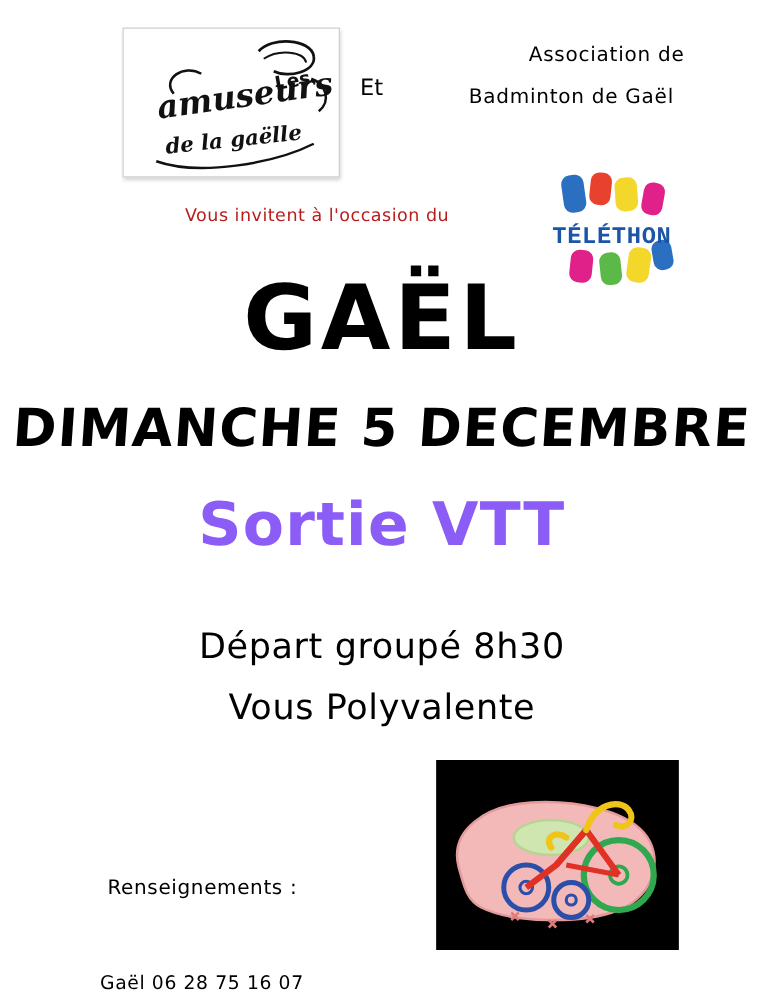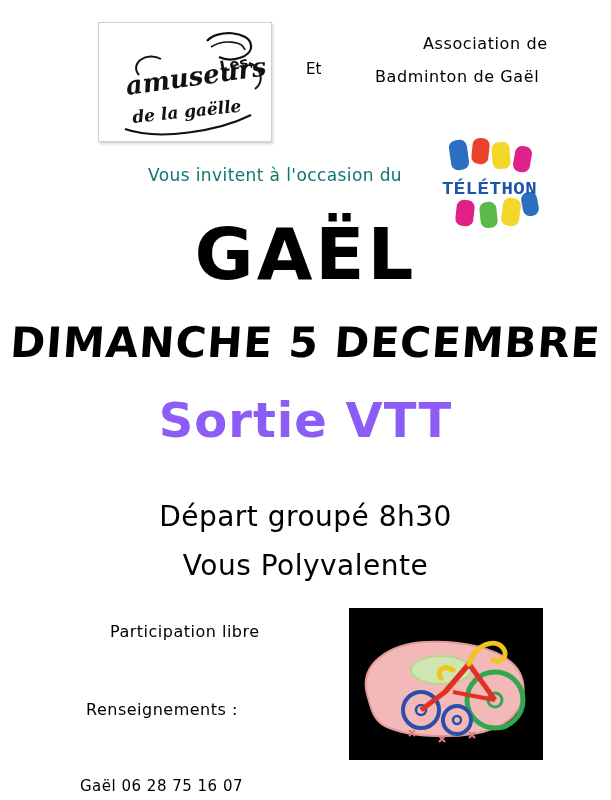--- a/index.html
+++ b/index.html
@@ -35,24 +35,24 @@
     overflow: hidden;
   }
   .logo-svg {
     position: absolute;
     left: 0;
     top: 0;
   }
 
   .et-word {
     position: absolute;
-    left: 306px;
+    left: 288px;
     top: 60px;
     font-family: "DejaVu Sans", sans-serif;
-    font-size: 15px;
+    font-size: 18px;
     color: #000;
   }
 
   .assoc-line1 {
     position: absolute;
     left: 383px;
     top: 34px;
     font-size: 16px;
     letter-spacing: 0.6px;
     color: #000;
@@ -64,23 +64,23 @@
     top: 67px;
     font-size: 16px;
     letter-spacing: 0.6px;
     color: #000;
   }
 
   .invite-line {
     position: absolute;
     left: 148px;
     top: 165px;
-    font-size: 17px;
+    font-size: 14px;
     letter-spacing: 0.4px;
-    color: #0f766e;
+    color: #b91c1c;
   }
 
   
   .telethon {
     position: absolute;
     left: 422px;
     top: 136px;
     width: 135px;
     height: 105px;
   }
@@ -239,21 +239,20 @@
     <div class="telethon-word">TÉLÉTHON</div>
   </div>
 
   <div class="title-gael">GAËL</div>
   <div class="title-date">DIMANCHE 5 DECEMBRE</div>
   <div class="title-event">Sortie VTT</div>
 
   <div class="depart-line">Départ groupé  8h30</div>
   <div class="salle-line">Vous Polyvalente</div>
 
-  <div class="participation">Participation libre</div>
 
   <div class="renseignements">Renseignements :</div>
   <div class="contact">Gaël   06 28 75 16 07</div>
 
   <div class="bike-img">
     <svg width="194" height="152" viewBox="0 0 194 152">
       <rect x="0" y="0" width="194" height="152" fill="#000000"></rect>
 
       <path d="M18 86 C10 56, 40 36, 76 34 C112 32, 150 40, 166 58 C182 76, 176 108, 146 120 C116 132, 60 130, 36 118 C24 112, 22 100, 18 86 Z" fill="#f3b9b9" stroke="#e39a9a" stroke-width="2"></path>
 

